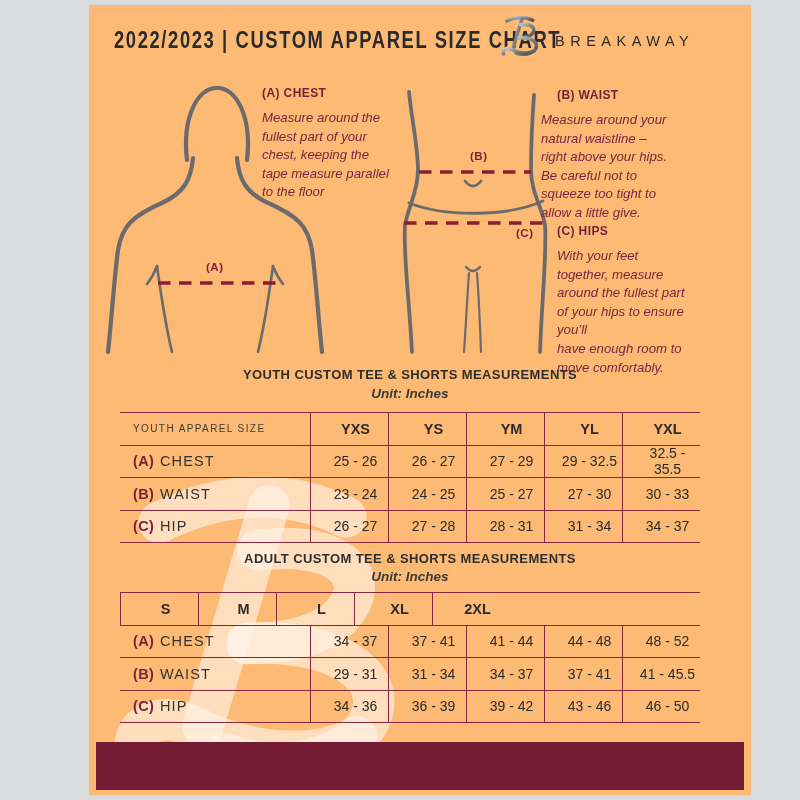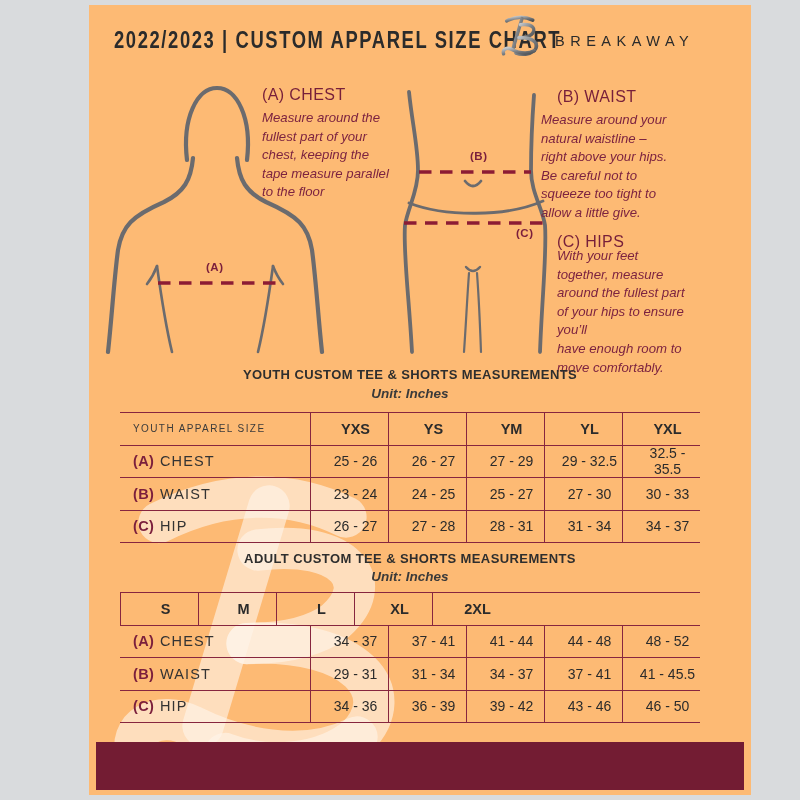--- a/index.html
+++ b/index.html
@@ -20,21 +20,21 @@
     letter-spacing:2px;white-space:nowrap;
     transform:scaleX(.8);transform-origin:left center;
   }
   .brand{position:absolute;left:410px;top:8px;display:flex;align-items:center;}
   .brand-text{
     font-size:14.5px;font-weight:normal;color:#2b2b2b;
     letter-spacing:5.5px;margin-left:10px;margin-top:8px;white-space:nowrap;
   }
   
   .sec-head{
-    position:absolute;font-size:16px;font-weight:normal;color:#771f3a;
+    position:absolute;font-size:12px;font-weight:bold;color:#771f3a;
     letter-spacing:.4px;white-space:nowrap;
   }
   .sec-body{
     position:absolute;font-style:italic;font-size:13.2px;line-height:18.6px;
     color:#7c2340;white-space:pre-line;width:205px;
   }
   .dash-label{
     position:absolute;font-size:11.5px;font-weight:bold;color:#7b1f3c;
     letter-spacing:.5px;
   }
@@ -148,21 +148,21 @@
 to the floor</div>
 
   <div class="sec-head" style="left:468px;top:83px;">(B) WAIST</div>
   <div class="sec-body" style="left:452px;top:106px;">Measure around your
 natural waistline –
 right above your hips.
 Be careful not to
 squeeze too tight to
 allow a little give.</div>
 
-  <div class="sec-head" style="left:468px;top:228px;">(C) HIPS</div>
+  <div class="sec-head" style="left:468px;top:219px;">(C) HIPS</div>
   <div class="sec-body" style="left:468px;top:242px;">With your feet
 together, measure
 around the fullest part
 of your hips to ensure
 you’ll
 have enough room to
 move comfortably.</div>
 
   <div class="tbl-title" style="top:362px;">YOUTH CUSTOM TEE &amp; SHORTS MEASUREMENTS</div>
   <div class="tbl-unit" style="top:381px;">Unit: Inches</div>

